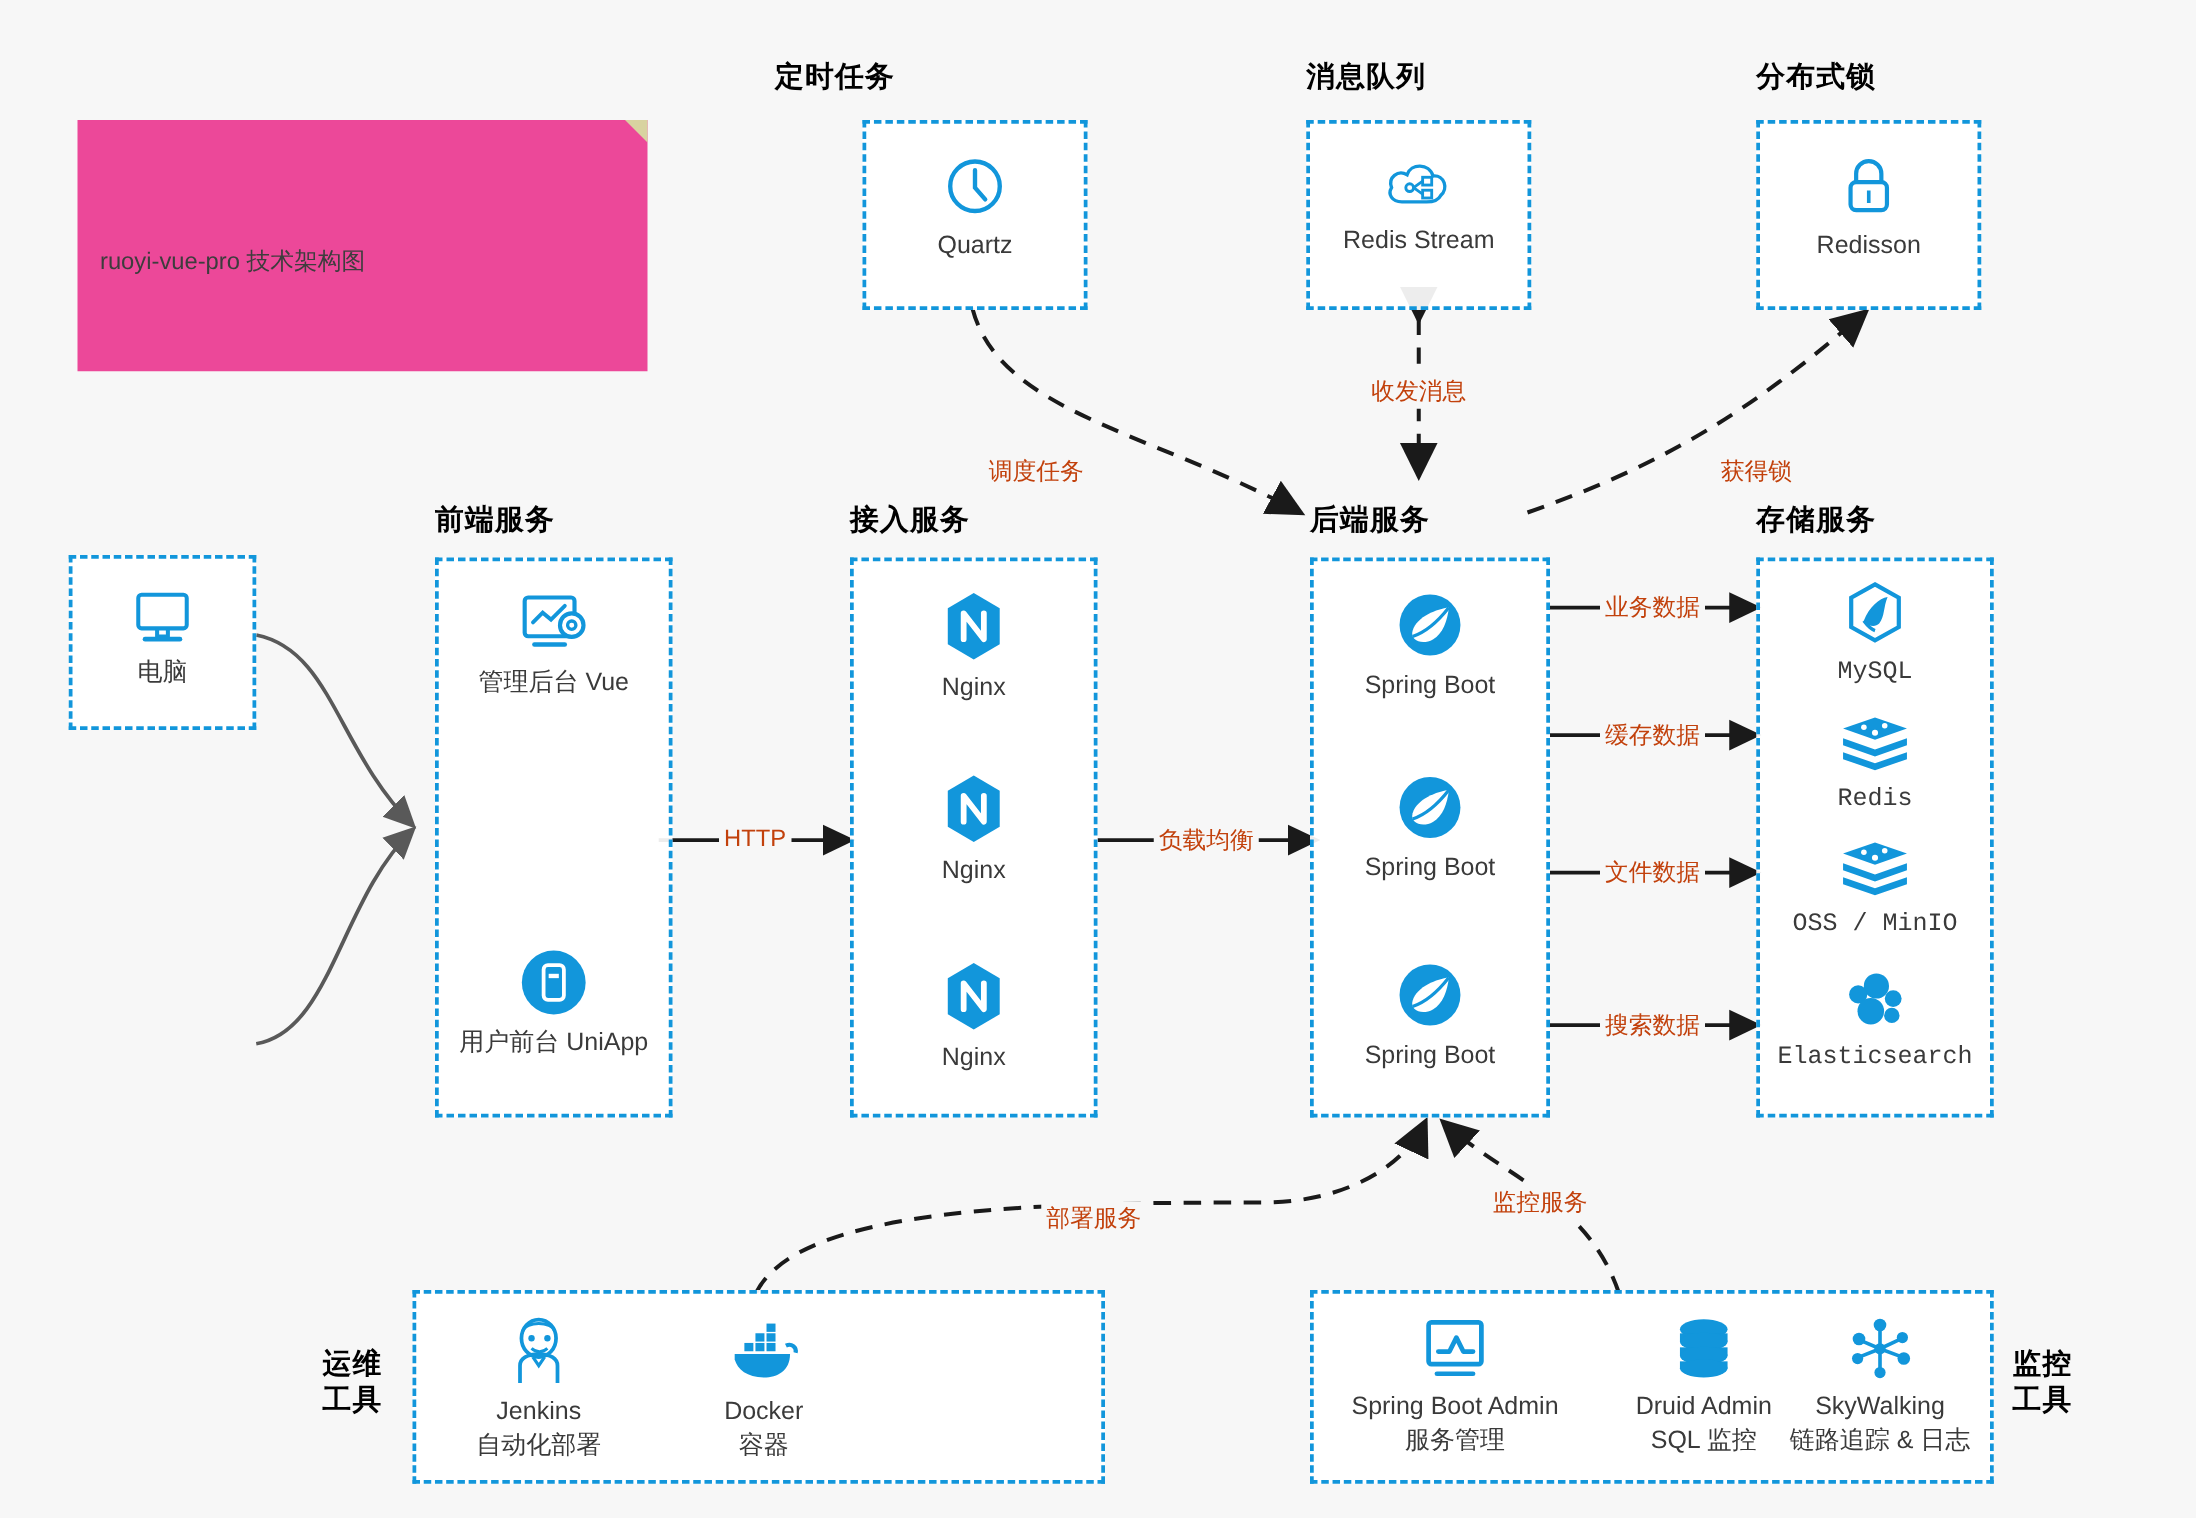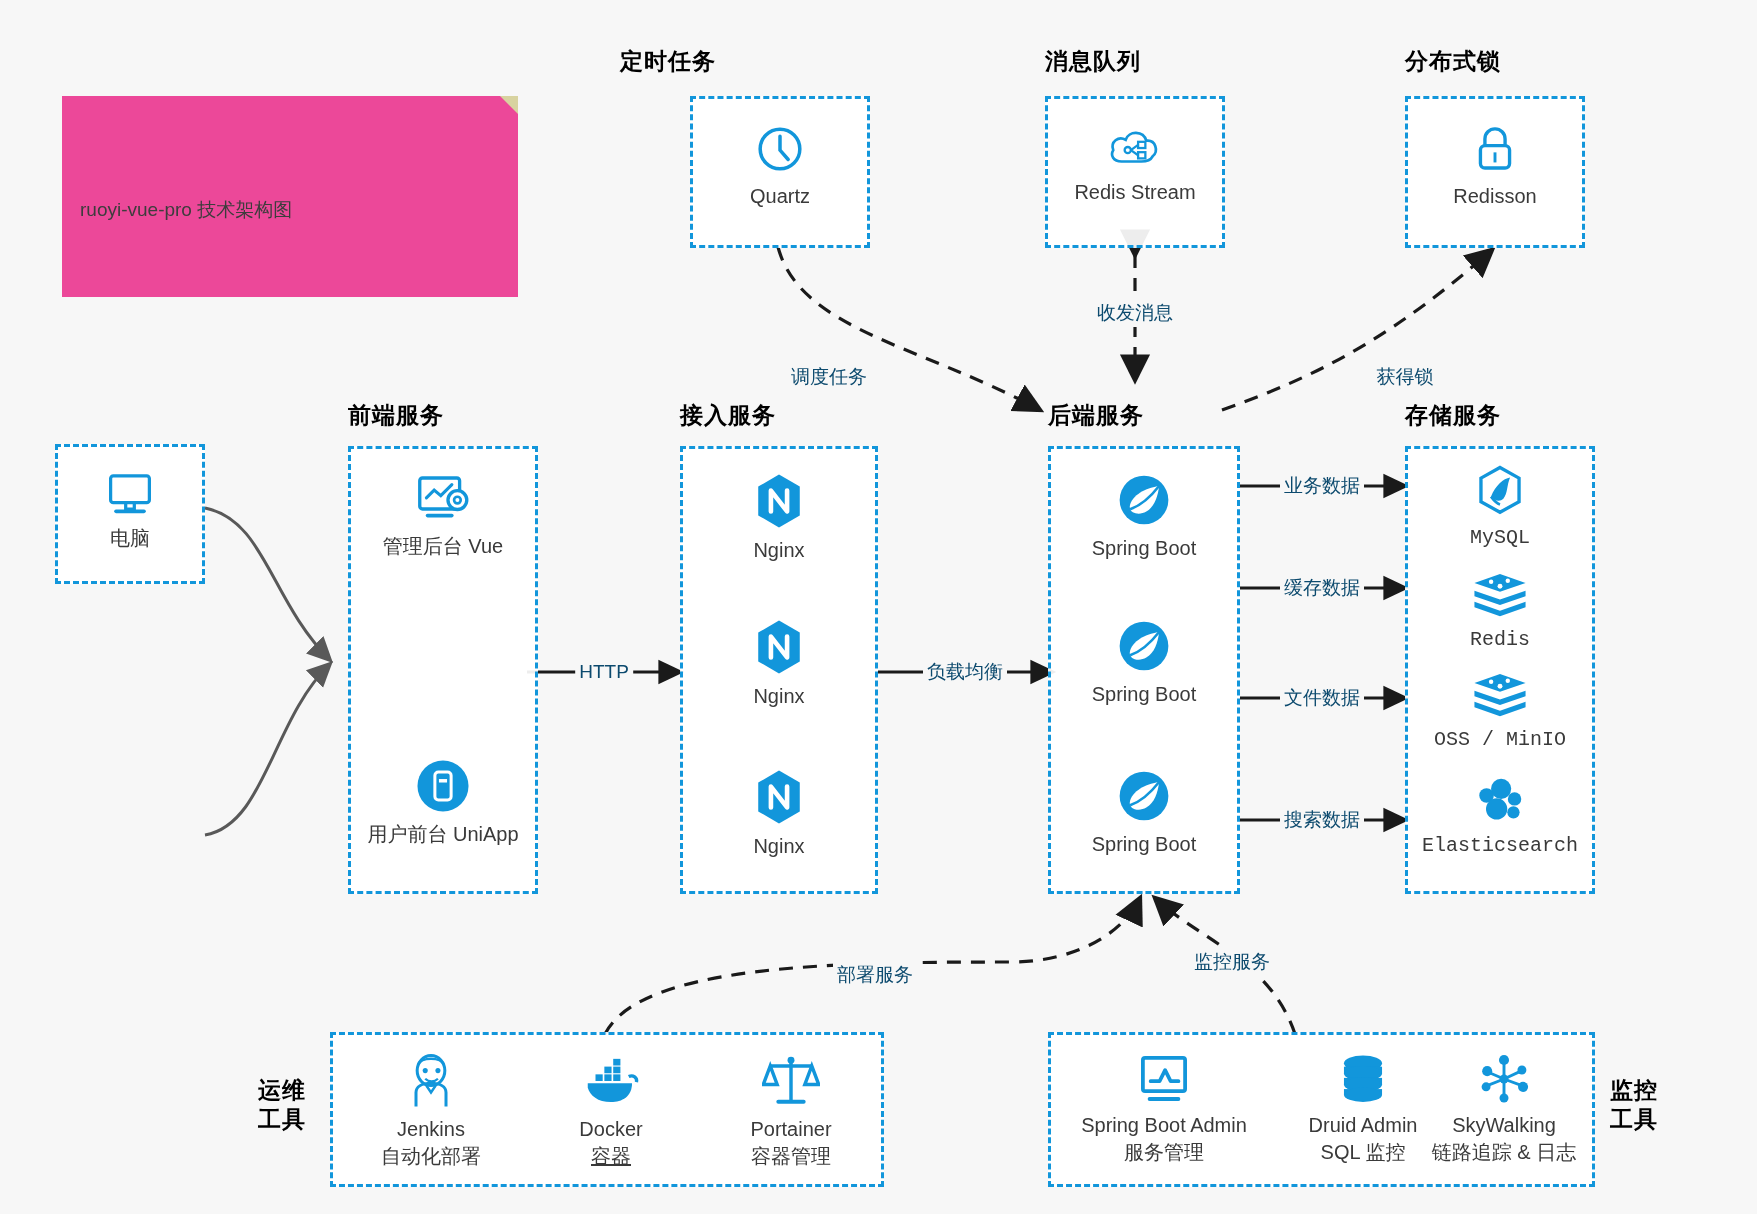--- a/index.html
+++ b/index.html
@@ -81,21 +81,21 @@
   }
   .ico {
     display: block;
     margin: 0 auto;
   }
 
   
   .elabel {
     position: absolute;
     font-size: 19px;
-    color: #0c4a6e;
+    color: #c2410c;
     background: #f7f7f7;
     padding: 1px 4px;
     white-space: nowrap;
     transform: translate(-50%, -50%);
   }
 
   .row-cell {
     position: absolute;
     text-align: center;
   }
@@ -348,35 +348,23 @@
         <rect x="14" y="20" width="6.5" height="6" fill="#1296db"></rect>
         <rect x="22" y="20" width="6.5" height="6" fill="#1296db"></rect>
         <rect x="30" y="20" width="6.5" height="6" fill="#1296db"></rect>
         <rect x="22" y="13" width="6.5" height="6" fill="#1296db"></rect>
         <rect x="30" y="13" width="6.5" height="6" fill="#1296db"></rect>
         <rect x="30" y="6" width="6.5" height="6" fill="#1296db"></rect>
         <path d="M7 28 L47 28 C47 40 38 45 28 45 C16 45 9 39 7 32 Z" fill="#1296db"></path>
         <path d="M44 22 C48 20 52 23 51 27" fill="none" stroke="#1296db" stroke-width="3"></path>
       </svg>
       <div class="cap2">Docker</div>
-      <div class="cap2" style="margin-top:0;text-decoration:underline;">容器</div>
-    </div>
-
-    <div class="row-cell" style="left:370px; top:16px; width:176px;">
-      <svg class="ico" width="58" height="60" viewBox="0 0 50 52">
-        <line x1="25" y1="8" x2="25" y2="44" stroke="#1296db" stroke-width="3"></line>
-        <line x1="7" y1="13" x2="43" y2="13" stroke="#1296db" stroke-width="3"></line>
-        <circle cx="25" cy="8" r="3" fill="#1296db"></circle>
-        <path d="M7 13 L1 29 L13 29 Z" fill="none" stroke="#1296db" stroke-width="3"></path>
-        <path d="M43 13 L37 29 L49 29 Z" fill="none" stroke="#1296db" stroke-width="3"></path>
-        <line x1="14" y1="44" x2="36" y2="44" stroke="#1296db" stroke-width="3.4" stroke-linecap="round"></line>
-      </svg>
-      <div class="cap2">Portainer</div>
-      <div class="cap2" style="margin-top:0;">容器管理</div>
-    </div>
+      <div class="cap2" style="margin-top:0;">容器</div>
+    </div>
+
   </div>
 
   <div class="grp-title vert" style="left:1610px; top:1076px; width:70px;">监控
 工具</div>
   <div class="dbox" style="left:1048px; top:1032px; width:547px; height:155px;">
     <div class="row-cell" style="left:8px; top:16px; width:210px;">
       <svg class="ico" width="60" height="56" viewBox="0 0 54 50">
         <rect x="8" y="6" width="38" height="30" rx="2" fill="none" stroke="#1296db" stroke-width="3.4"></rect>
         <path d="M15 27 L23 27 L28 17 L33 27 L40 27" fill="none" stroke="#1296db" stroke-width="3.4" stroke-linecap="round" stroke-linejoin="round"></path>
         <line x1="14" y1="43" x2="40" y2="43" stroke="#1296db" stroke-width="3.4" stroke-linecap="round"></line>

